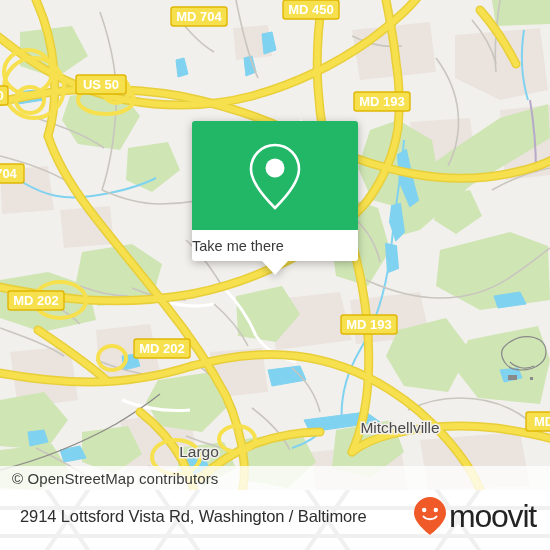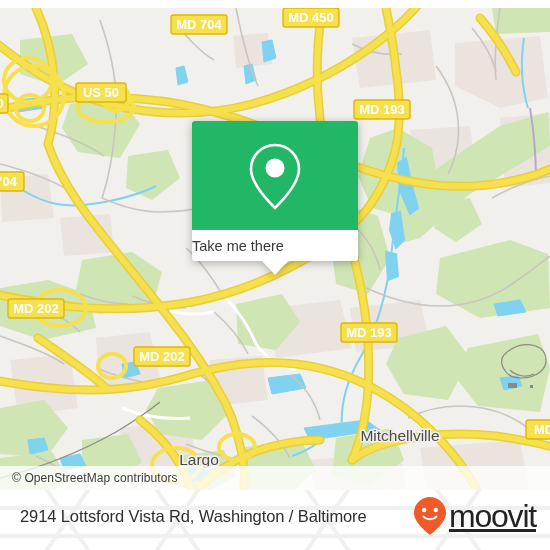--- a/index.html
+++ b/index.html
@@ -17,40 +17,39 @@
   }
 
   
   #map {
     position: absolute;
     left: 0; top: 0;
     width: 550px;
     height: 490px;
     background: #f2f0ec;
     overflow: hidden;
-    margin-top: 8px;
   }
   #map svg { display: block; }
 
   
   #attribution {
     position: absolute;
     left: 0;
     top: 466px;
     width: 550px;
     height: 24px;
     background: rgba(255,255,255,0.78);
     display: flex;
     align-items: center;
     box-sizing: border-box;
     padding-left: 12px;
     z-index: 40;
   }
   #attribution span {
-    font-size: 12px;
+    font-size: 15px;
     color: #3b3b3b;
     letter-spacing: 0.1px;
   }
 
   
   #popup {
     position: absolute;
     left: 192px;
     top: 121px;
     width: 166px;
@@ -124,21 +123,20 @@
     display: flex;
     align-items: center;
     gap: 2px;
   }
   #brand-word {
     font-size: 32px;
     color: #232323;
     letter-spacing: -1.2px;
     font-weight: 400;
     line-height: 1;
-    text-decoration: underline;
   }
 
   
   .shield text {
     font-family: "Liberation Sans", sans-serif;
     font-weight: bold;
     fill: #ffffff;
   }
   .placelabel {
     font-family: "Liberation Sans", sans-serif;

